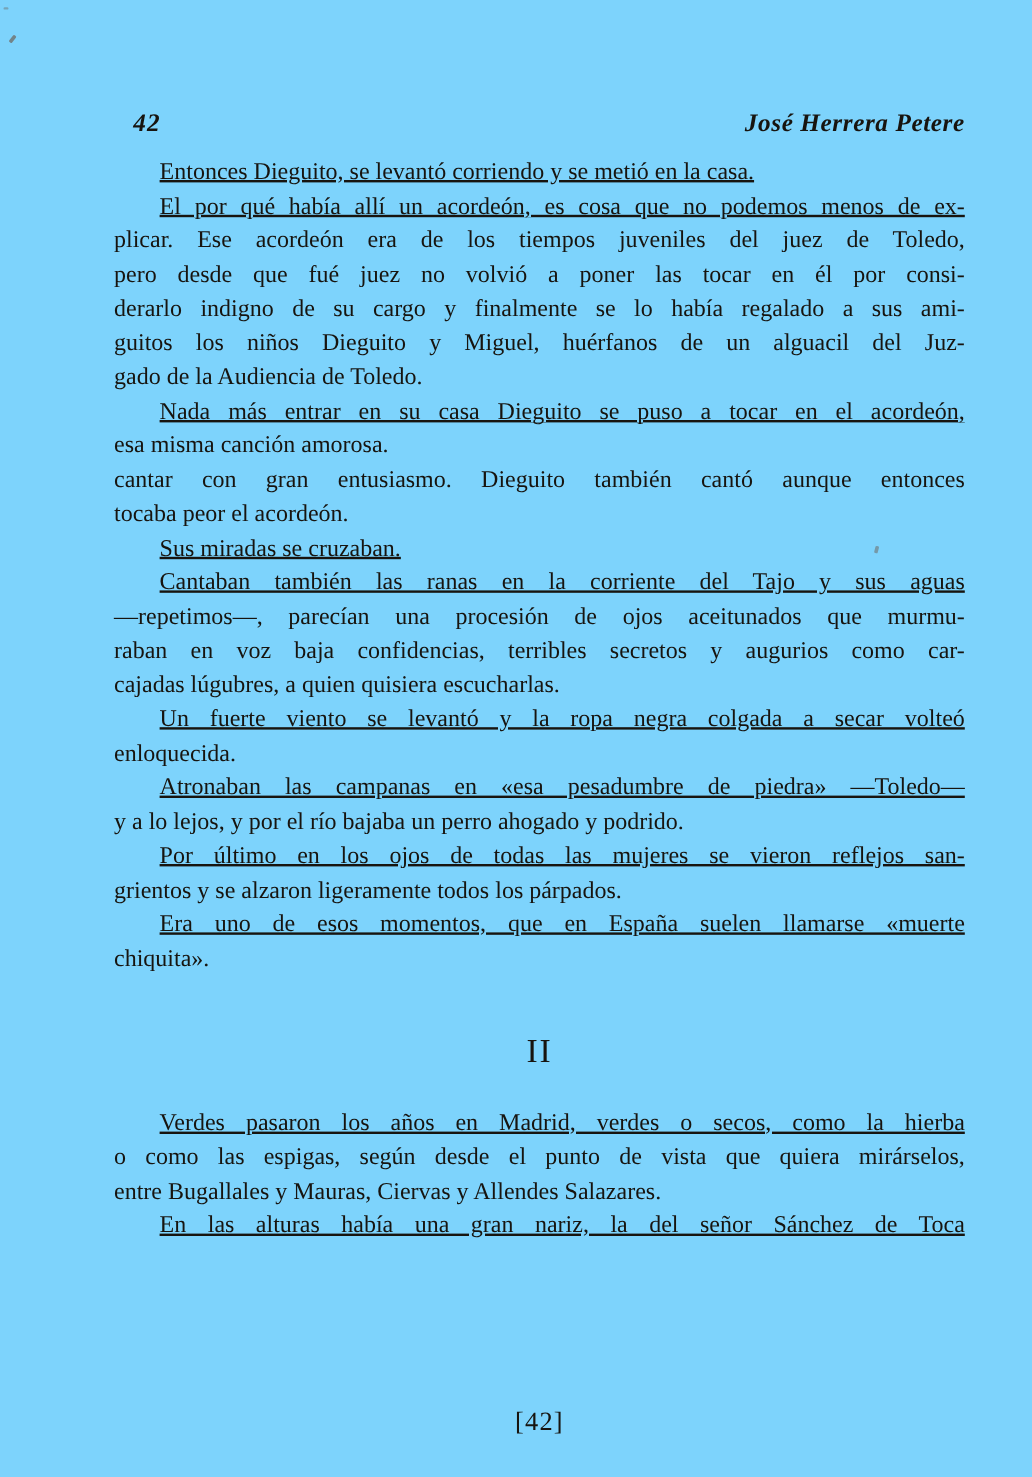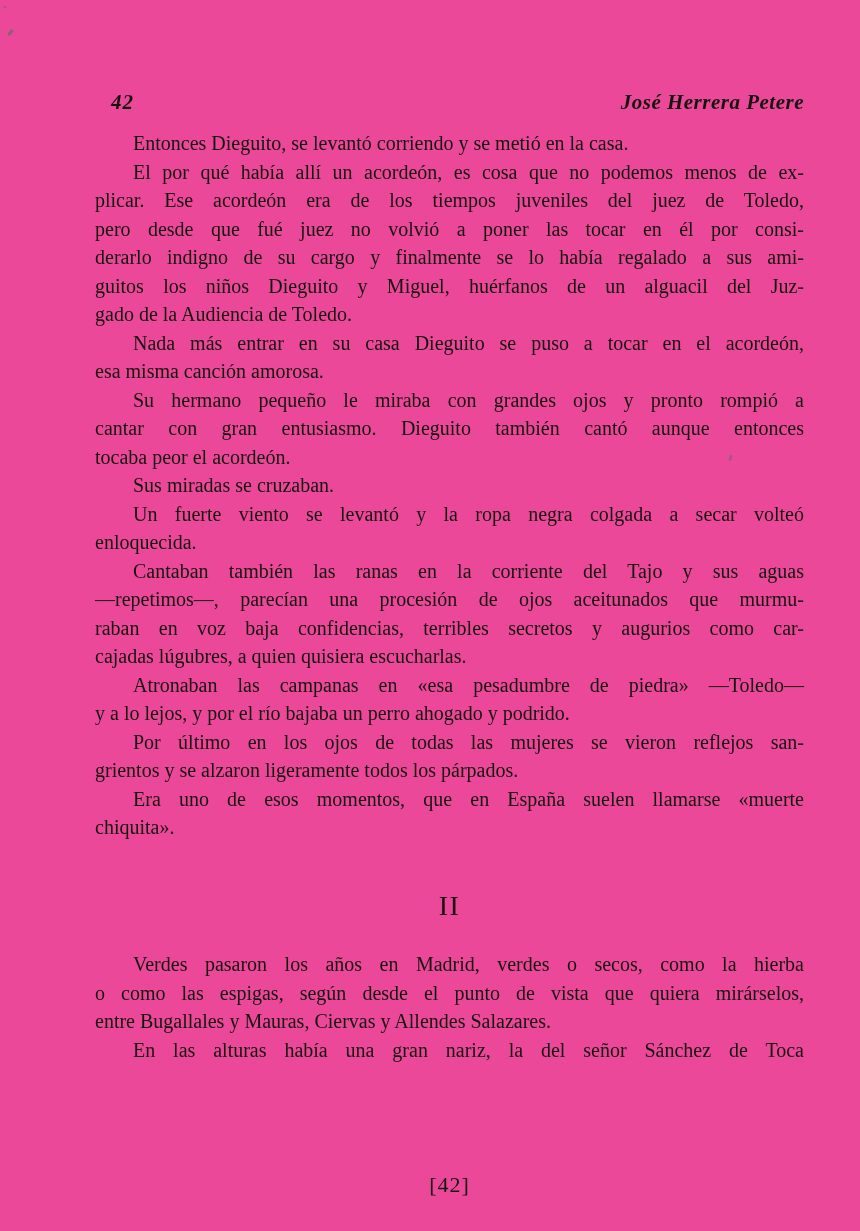--- a/index.html
+++ b/index.html
@@ -6,21 +6,21 @@
   html, body { margin: 0; padding: 0; }
   body {
     background: #e8e8e6;
     font-family: "Liberation Serif", serif;
   }
   .page {
     position: relative;
     width: 860px;
     height: 1231px;
     margin: 0 auto;
-    background: #ec4899;
+    background: #7dd3fc;
     color: #17140f;
     overflow: hidden;
   }
   
   .running-head {
     position: absolute;
     top: 90px;
     left: 95px;
     width: 709px;
     display: flex;
@@ -47,21 +47,21 @@
     left: 95px;
     width: 709px;
     font-size: 20px;
     line-height: 28.5px;
     text-align: justify;
     text-justify: inter-word;
   }
   .para { margin: 0; }
   .line { min-height: 28.5px; }
   .line.j { text-align-last: justify; }
-  .line.first { text-indent: 38px; }
+  .line.first { text-indent: 38px; text-decoration: underline; }
   .heading {
     text-align: center;
     text-align-last: center;
     font-size: 28px;
     letter-spacing: 1.5px;
     margin-top: 50px;
     margin-bottom: 30px;
   }
   
   .page-footer {
@@ -108,36 +108,35 @@
           <div class="line j">pero desde que fué juez no volvió a poner las tocar en él por consi-</div>
           <div class="line j">derarlo indigno de su cargo y finalmente se lo había regalado a sus ami-</div>
           <div class="line j">guitos los niños Dieguito y Miguel, huérfanos de un alguacil del Juz-</div>
           <div class="line">gado de la Audiencia de Toledo.</div>
         </div>
         <div class="para">
           <div class="line first j">Nada más entrar en su casa Dieguito se puso a tocar en el acordeón,</div>
           <div class="line">esa misma canción amorosa.</div>
         </div>
         <div class="para">
-          <div class="line first j">Su hermano pequeño le miraba con grandes ojos y pronto rompió a</div>
           <div class="line j">cantar con gran entusiasmo. Dieguito también cantó aunque entonces</div>
           <div class="line">tocaba peor el acordeón.</div>
         </div>
         <div class="para">
           <div class="line first">Sus miradas se cruzaban.</div>
         </div>
         <div class="para">
-          <div class="line first j">Un fuerte viento se levantó y la ropa negra colgada a secar volteó</div>
-          <div class="line">enloquecida.</div>
-        </div>
-        <div class="para">
           <div class="line first j">Cantaban también las ranas en la corriente del Tajo y sus aguas</div>
           <div class="line j">—repetimos—, parecían una procesión de ojos aceitunados que murmu-</div>
           <div class="line j">raban en voz baja confidencias, terribles secretos y augurios como car-</div>
           <div class="line">cajadas lúgubres, a quien quisiera escucharlas.</div>
+        </div>
+        <div class="para">
+          <div class="line first j">Un fuerte viento se levantó y la ropa negra colgada a secar volteó</div>
+          <div class="line">enloquecida.</div>
         </div>
         <div class="para">
           <div class="line first j">Atronaban las campanas en «esa pesadumbre de piedra» —Toledo—</div>
           <div class="line">y a lo lejos, y por el río bajaba un perro ahogado y podrido.</div>
         </div>
         <div class="para">
           <div class="line first j">Por último en los ojos de todas las mujeres se vieron reflejos san-</div>
           <div class="line">grientos y se alzaron ligeramente todos los párpados.</div>
         </div>
         <div class="para">

